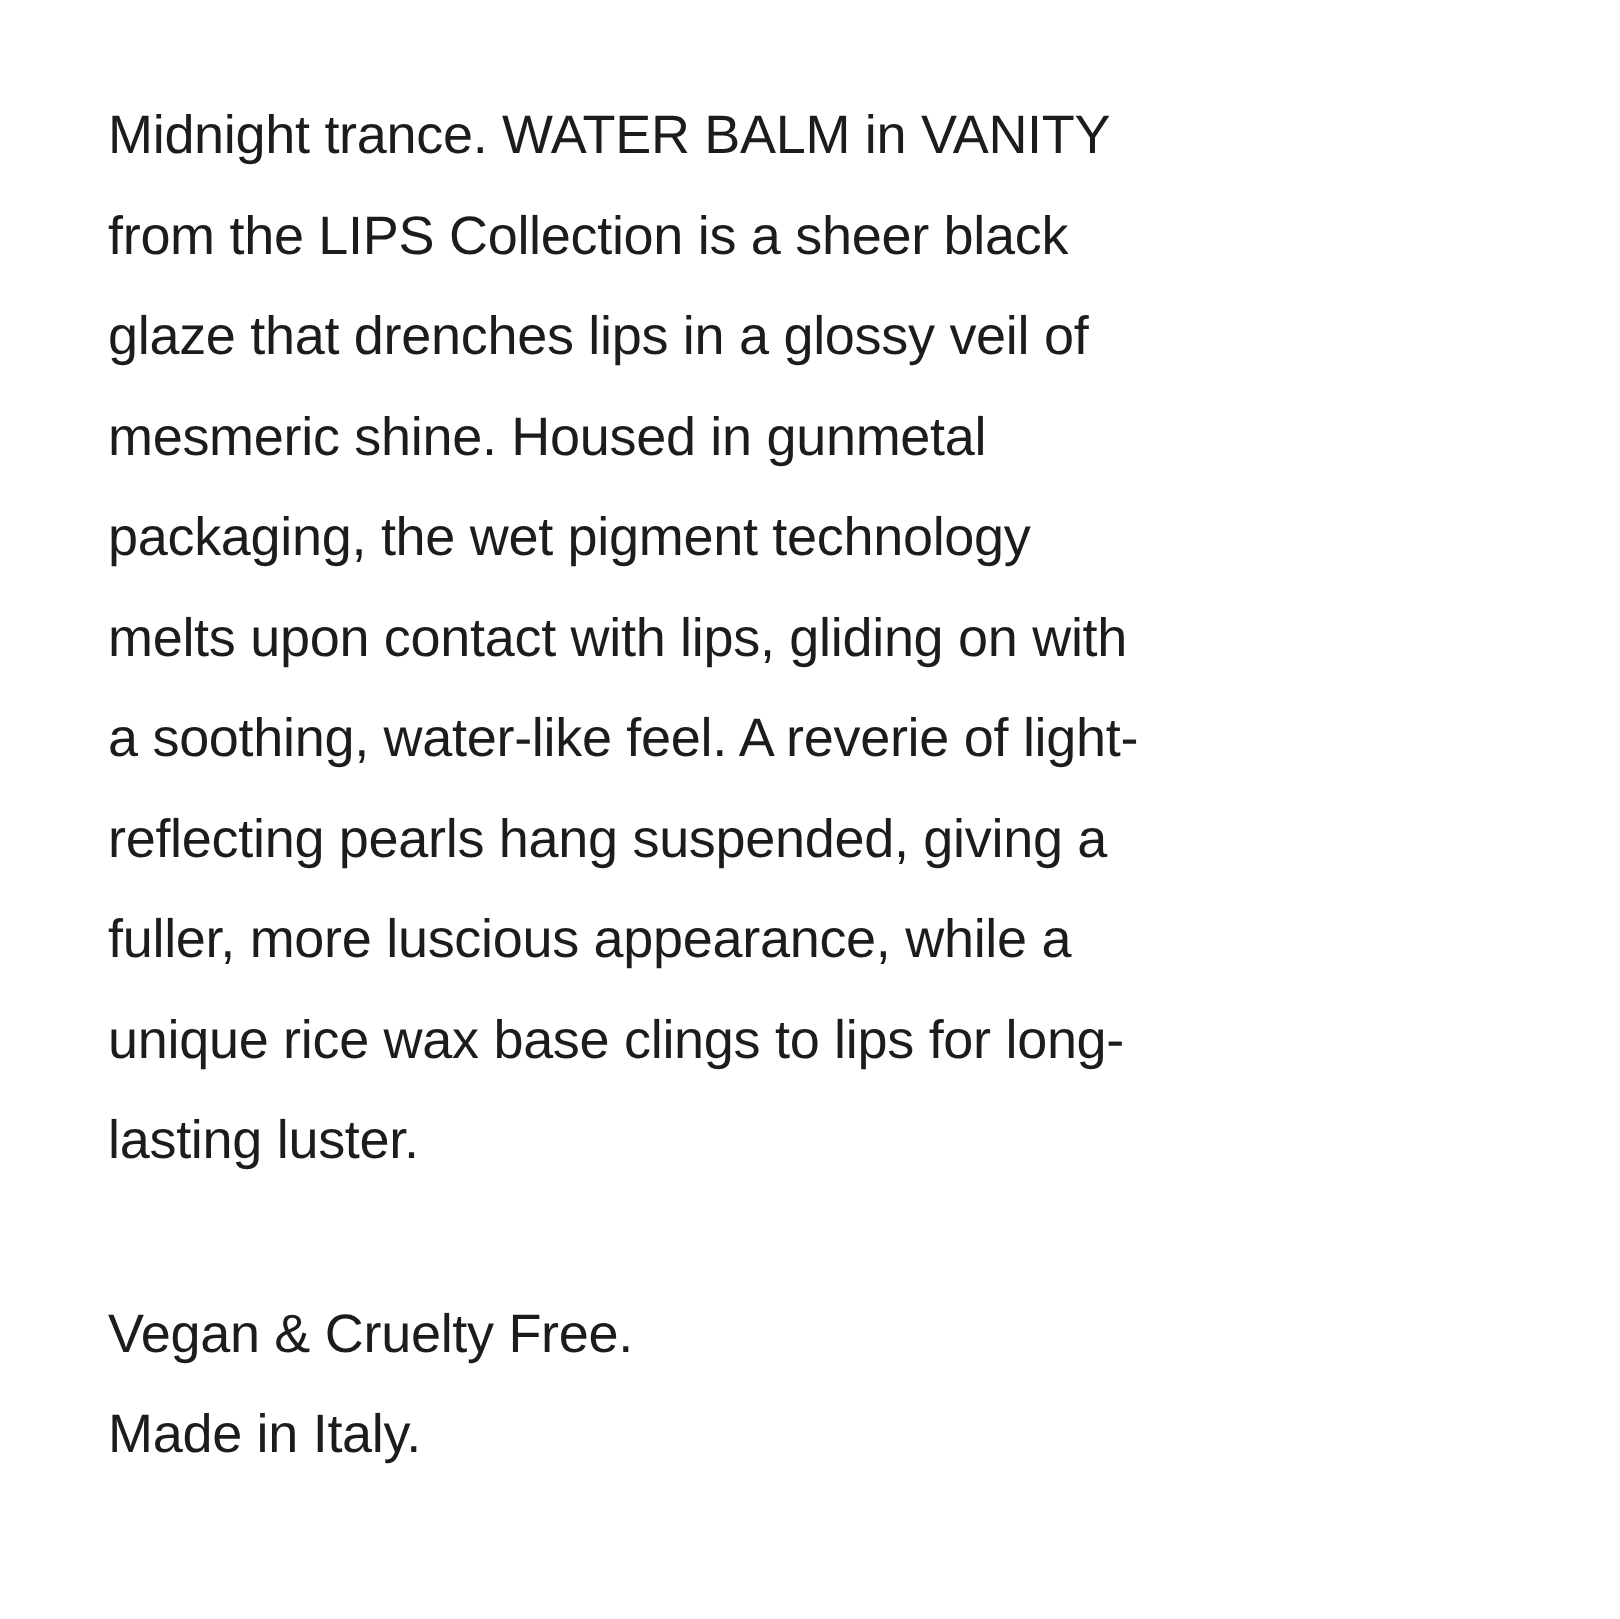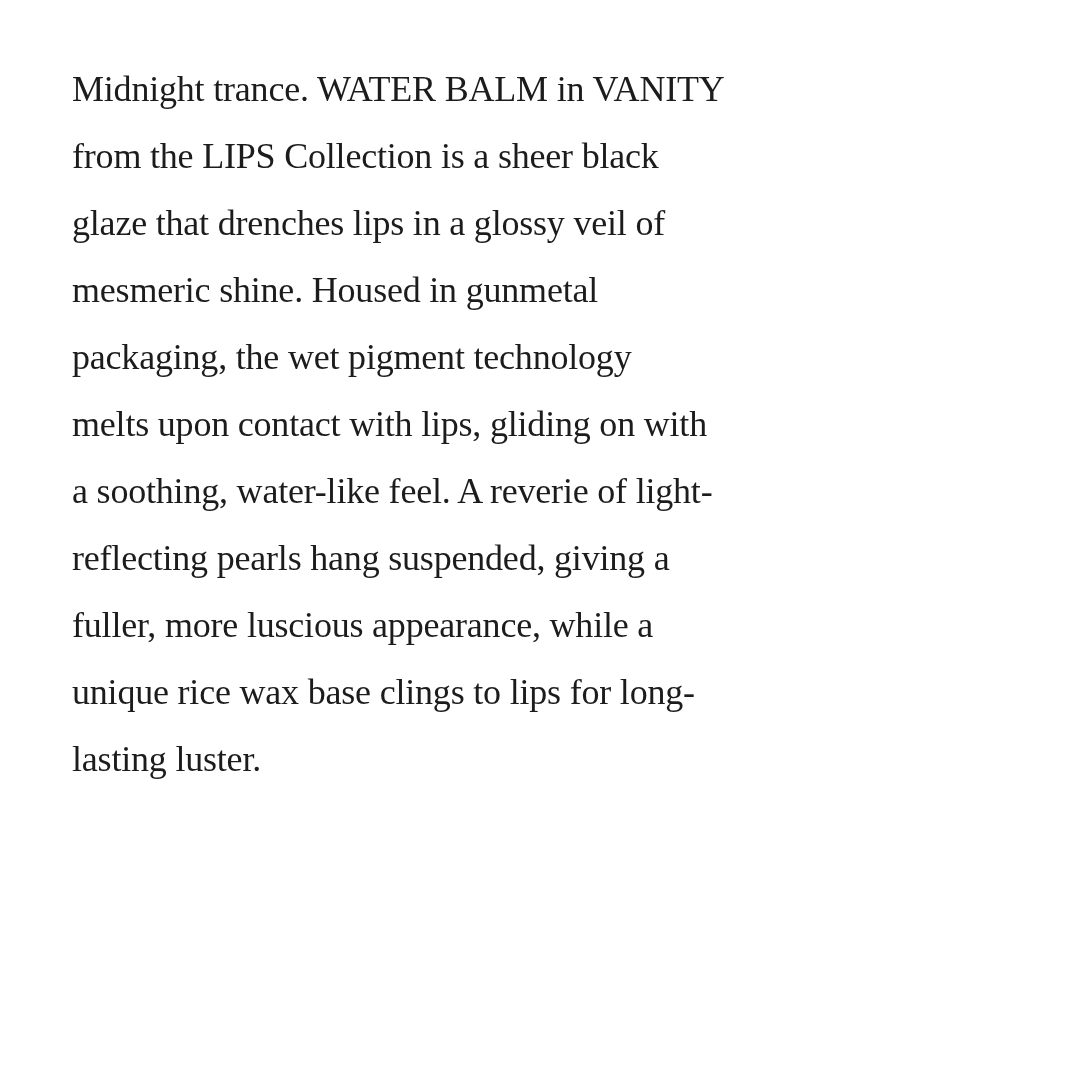--- a/index.html
+++ b/index.html
@@ -47,21 +47,20 @@
   }
   .body-text {
     margin-top: 56px;
     width: 936px;
     font-size: 36px;
     font-weight: 400;
     letter-spacing: -0.2px;
     line-height: 67px;
     color: #1c1c1c;
     white-space: pre-line;
-    font-family: Liberation Serif, serif;
   }
   .footer-text {
     margin-top: 62px;
     width: 936px;
     font-size: 36px;
     font-weight: 400;
     letter-spacing: -0.2px;
     line-height: 67px;
     color: #1c1c1c;
     white-space: pre-line;
@@ -77,13 +76,15 @@
 glaze that drenches lips in a glossy veil of
 mesmeric shine. Housed in gunmetal
 packaging, the wet pigment technology
 melts upon contact with lips, gliding on with
 a soothing, water-like feel. A reverie of light-
 reflecting pearls hang suspended, giving a
 fuller, more luscious appearance, while a
 unique rice wax base clings to lips for long-
 lasting luster.</div>
 
+  <div class="footer-text">Vegan &amp; Cruelty Free.
+Made in Italy.</div>
 </div>
 
 </body></html>

